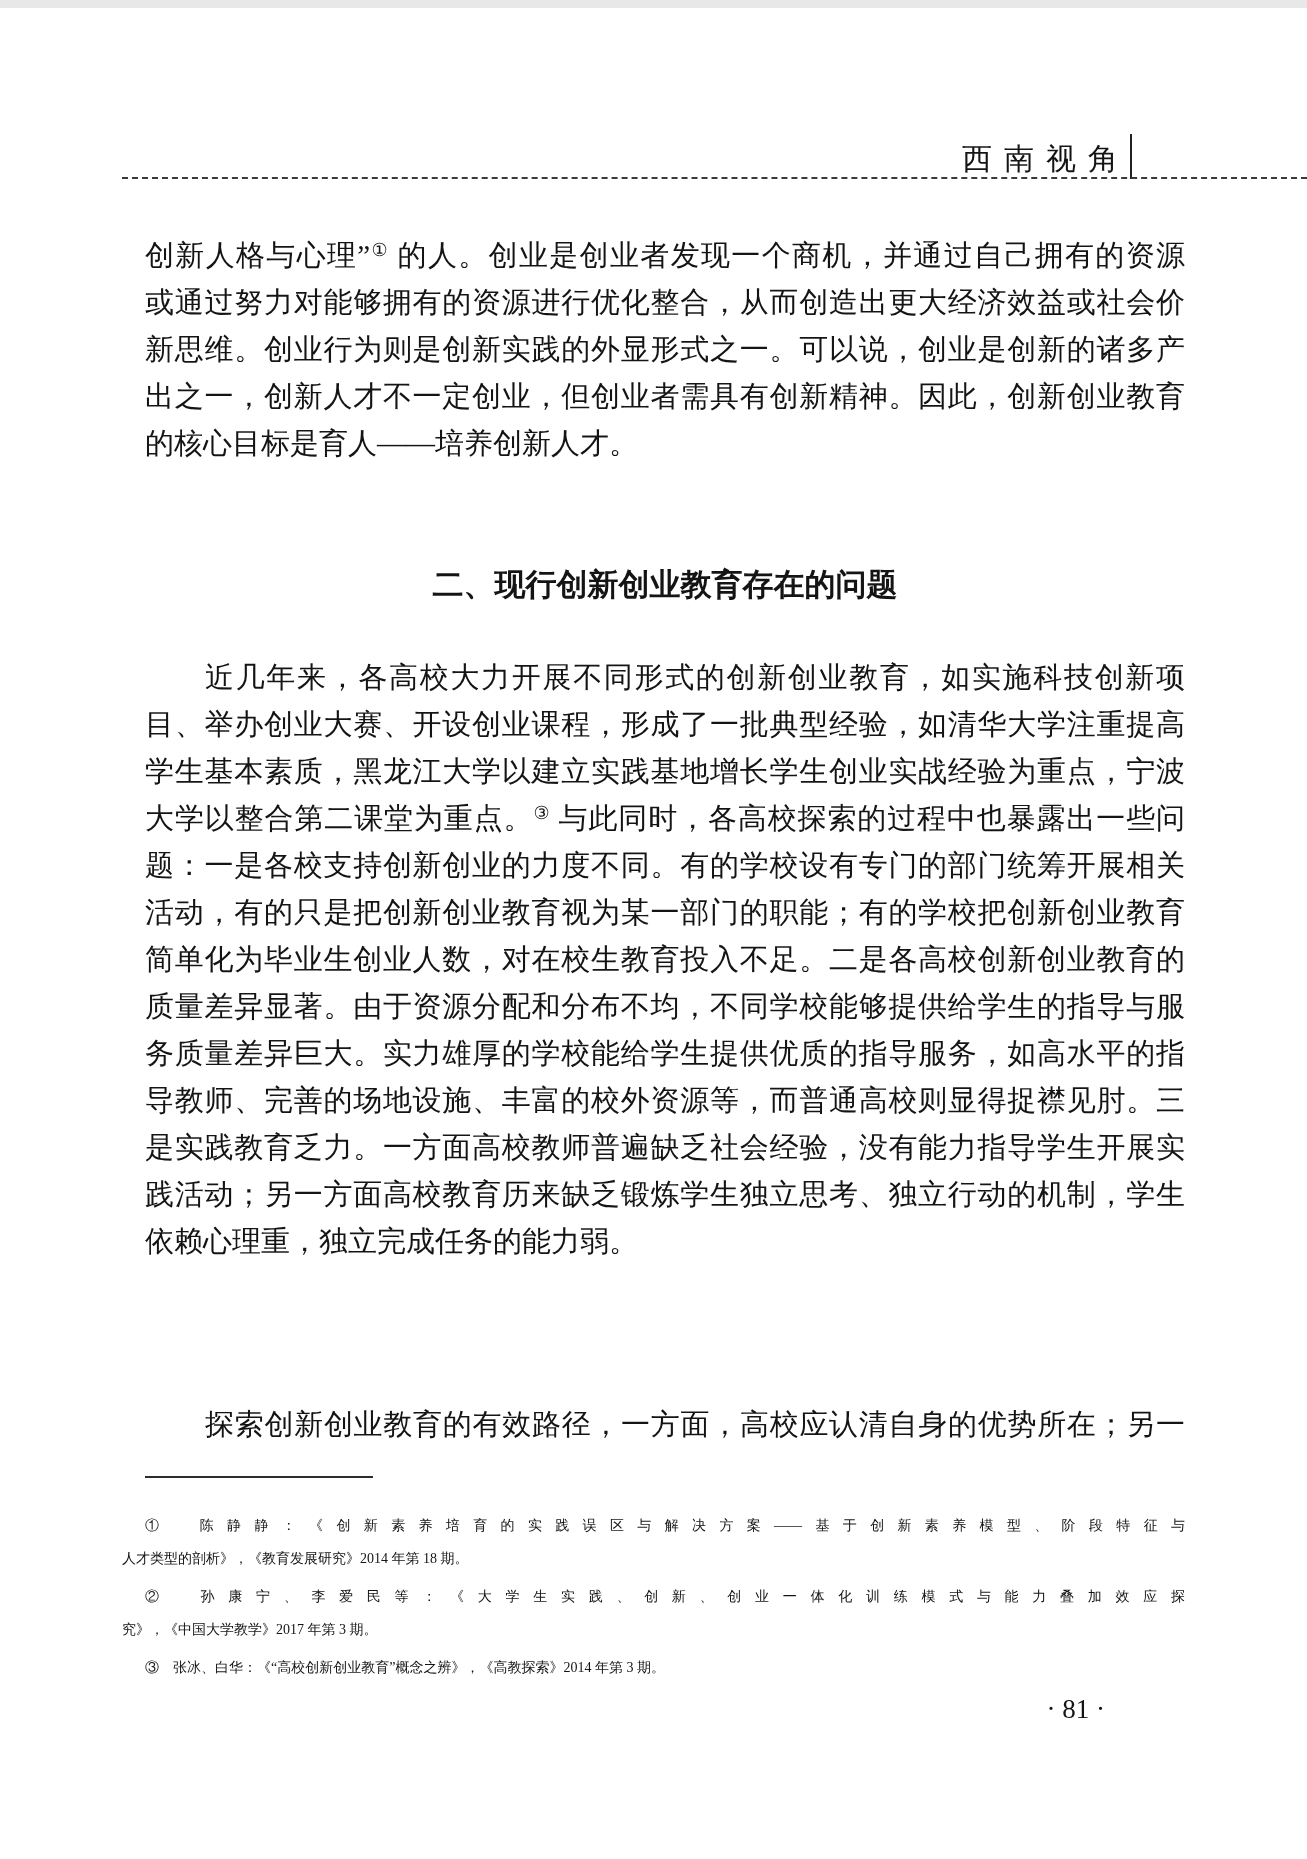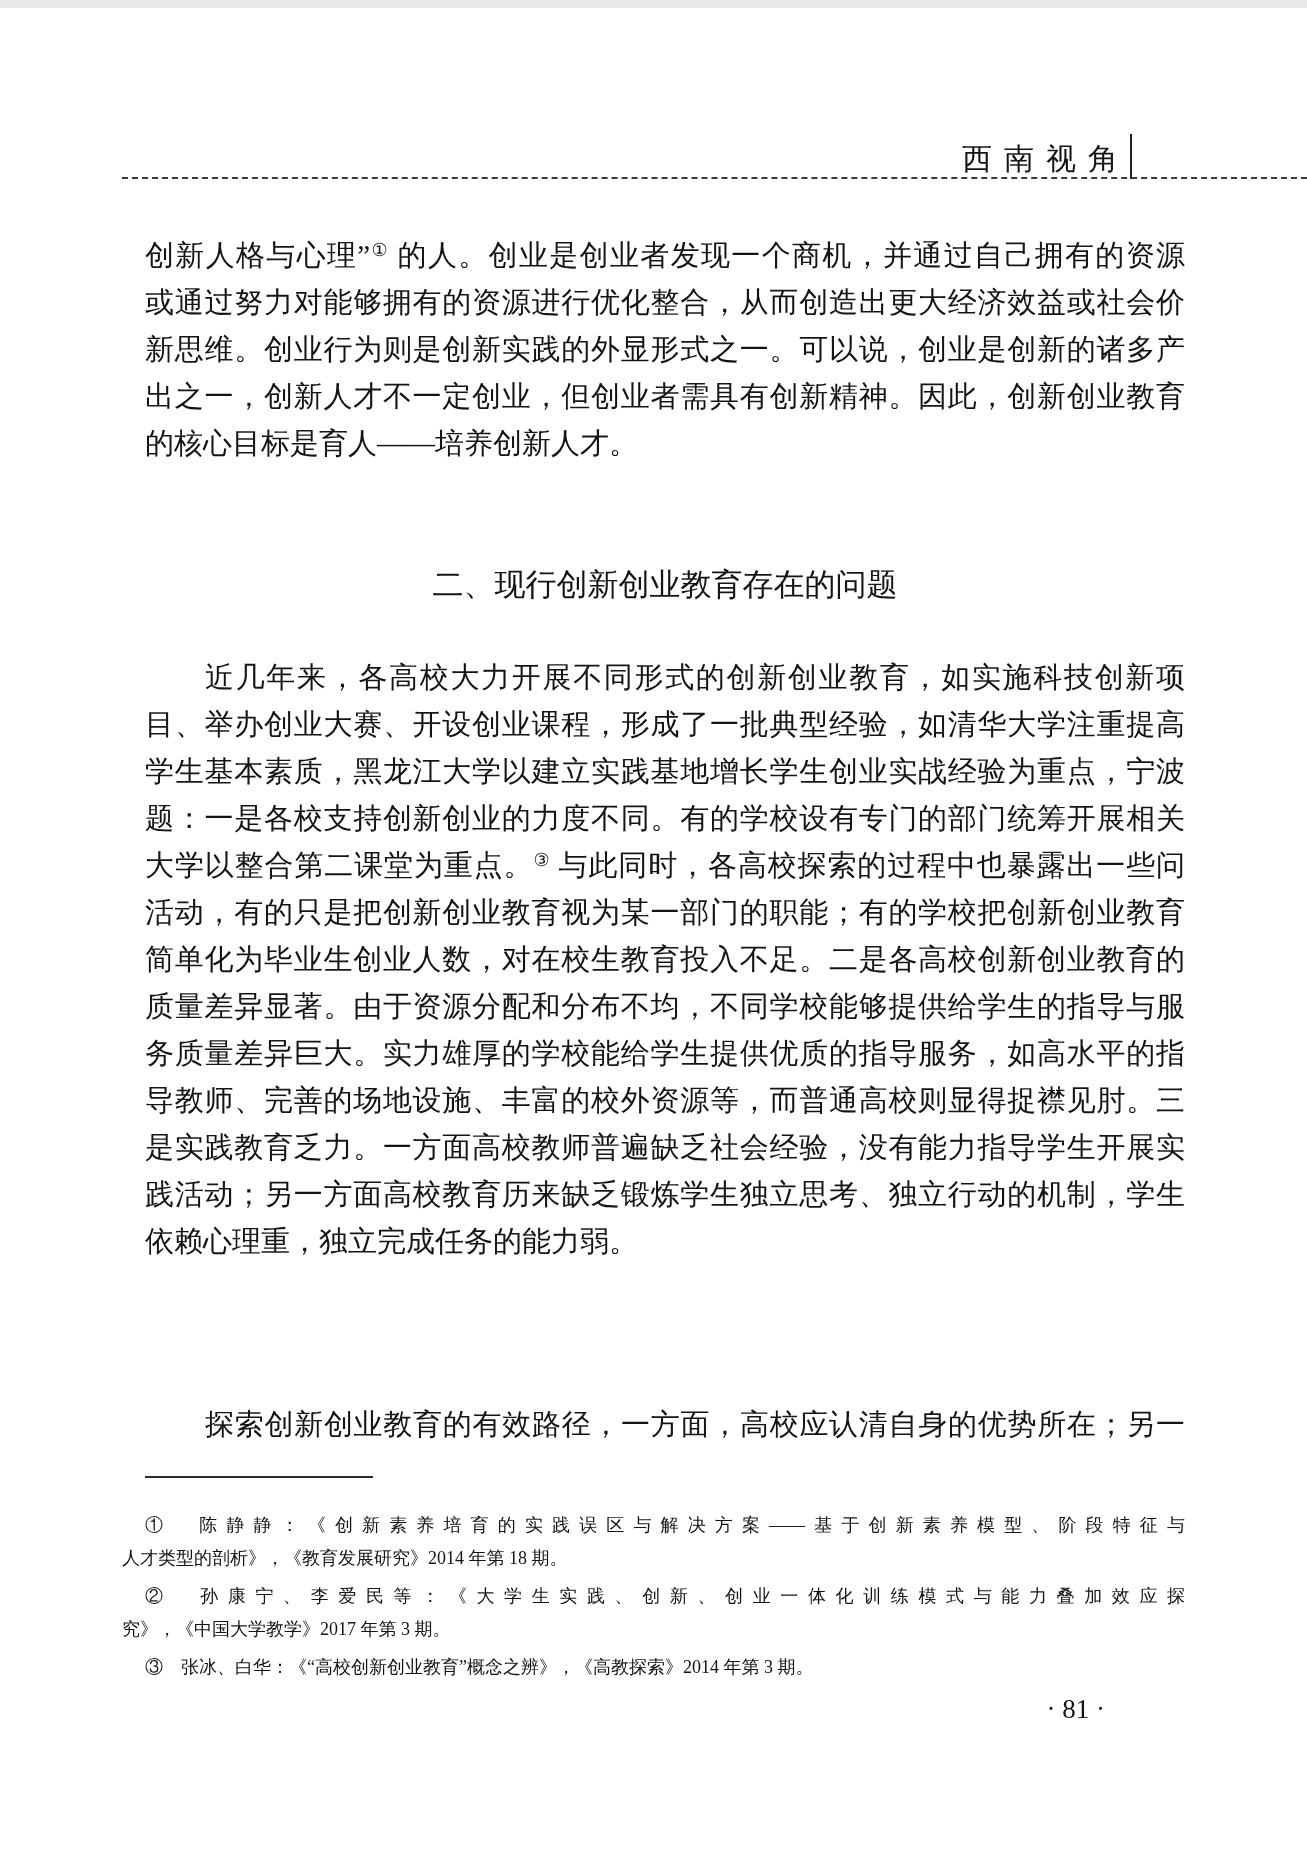--- a/index.html
+++ b/index.html
@@ -51,21 +51,21 @@
   .para1 { top: 224px; }
   .para2 { top: 646px; }
   .para3 { top: 1393px; }
 
   .heading {
     position: absolute;
     left: 145px;
     width: 1040px;
     text-align: center;
     font-family: "Liberation Sans", "DejaVu Sans", sans-serif;
-    font-weight: 400;
+    font-weight: 700;
     font-size: 31px;
     line-height: 47px;
     white-space: nowrap;
   }
   .h2a { top: 553px; }
   .h2b { top: 1298px; }
 
   .line { min-height: 1em; }
   .line.justify { text-align: justify; text-align-last: justify; }
   .para .line.indent { padding-left: 60px; }
@@ -83,21 +83,21 @@
     left: 145px;
     top: 1468px;
     width: 228px;
     border-top: 2px solid #2c2c2c;
   }
   .footnotes {
     position: absolute;
     left: 122px;
     top: 1501px;
     width: 1063px;
-    font-size: 18px;
+    font-size: 14px;
     line-height: 33px;
   }
   .fn-item + .fn-item { margin-top: 5px; }
   .footnotes .line.indent { padding-left: 23px; }
 
   
   .page-number {
     position: absolute;
     top: 1684px;
     right: 202px;
@@ -122,22 +122,22 @@
       <div class="line justify">出之一，创新人才不一定创业，但创业者需具有创新精神。因此，创新创业教育</div>
       <div class="line">的核心目标是育人——培养创新人才。</div>
     </div>
 
   <div class="heading h2a">二、现行创新创业教育存在的问题</div>
 
   <div class="para para2">
       <div class="line justify indent">近几年来，各高校大力开展不同形式的创新创业教育，如实施科技创新项</div>
       <div class="line justify">目、举办创业大赛、开设创业课程，形成了一批典型经验，如清华大学注重提高</div>
       <div class="line justify">学生基本素质，黑龙江大学以建立实践基地增长学生创业实战经验为重点，宁波</div>
+      <div class="line justify">大学以整合第二课堂为重点。<sup class="fnmark">③</sup> 与此同时，各高校探索的过程中也暴露出一些问</div>
       <div class="line justify">题：一是各校支持创新创业的力度不同。有的学校设有专门的部门统筹开展相关</div>
-      <div class="line justify">大学以整合第二课堂为重点。<sup class="fnmark">③</sup> 与此同时，各高校探索的过程中也暴露出一些问</div>
       <div class="line justify">活动，有的只是把创新创业教育视为某一部门的职能；有的学校把创新创业教育</div>
       <div class="line justify">简单化为毕业生创业人数，对在校生教育投入不足。二是各高校创新创业教育的</div>
       <div class="line justify">质量差异显著。由于资源分配和分布不均，不同学校能够提供给学生的指导与服</div>
       <div class="line justify">务质量差异巨大。实力雄厚的学校能给学生提供优质的指导服务，如高水平的指</div>
       <div class="line justify">导教师、完善的场地设施、丰富的校外资源等，而普通高校则显得捉襟见肘。三</div>
       <div class="line justify">是实践教育乏力。一方面高校教师普遍缺乏社会经验，没有能力指导学生开展实</div>
       <div class="line justify">践活动；另一方面高校教育历来缺乏锻炼学生独立思考、独立行动的机制，学生</div>
       <div class="line">依赖心理重，独立完成任务的能力弱。</div>
     </div>
 

